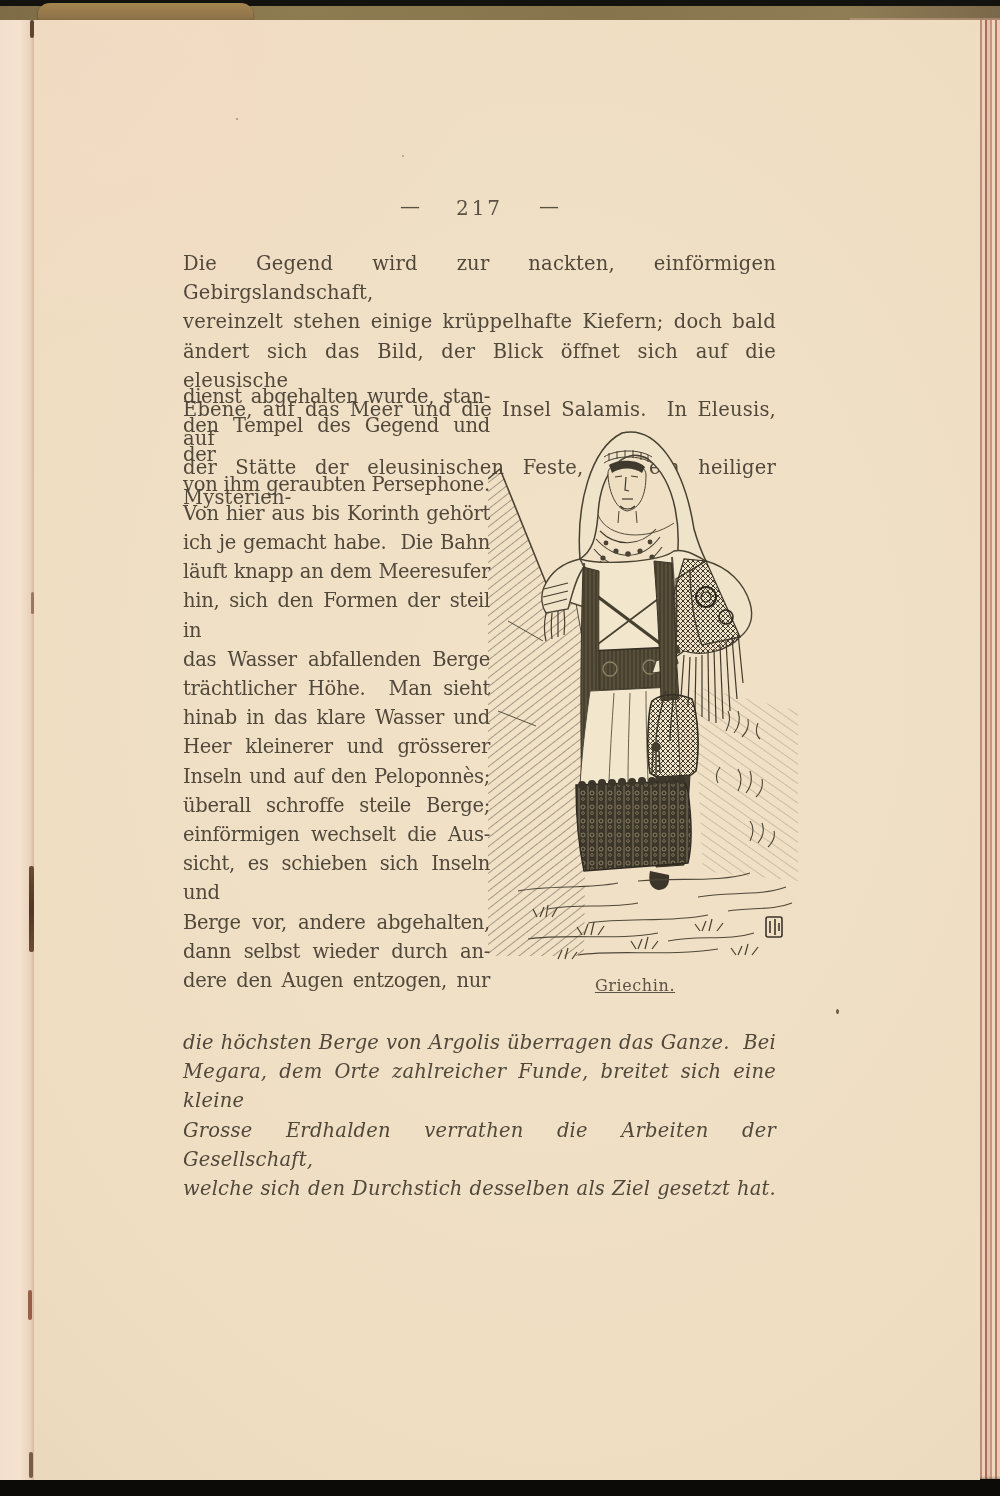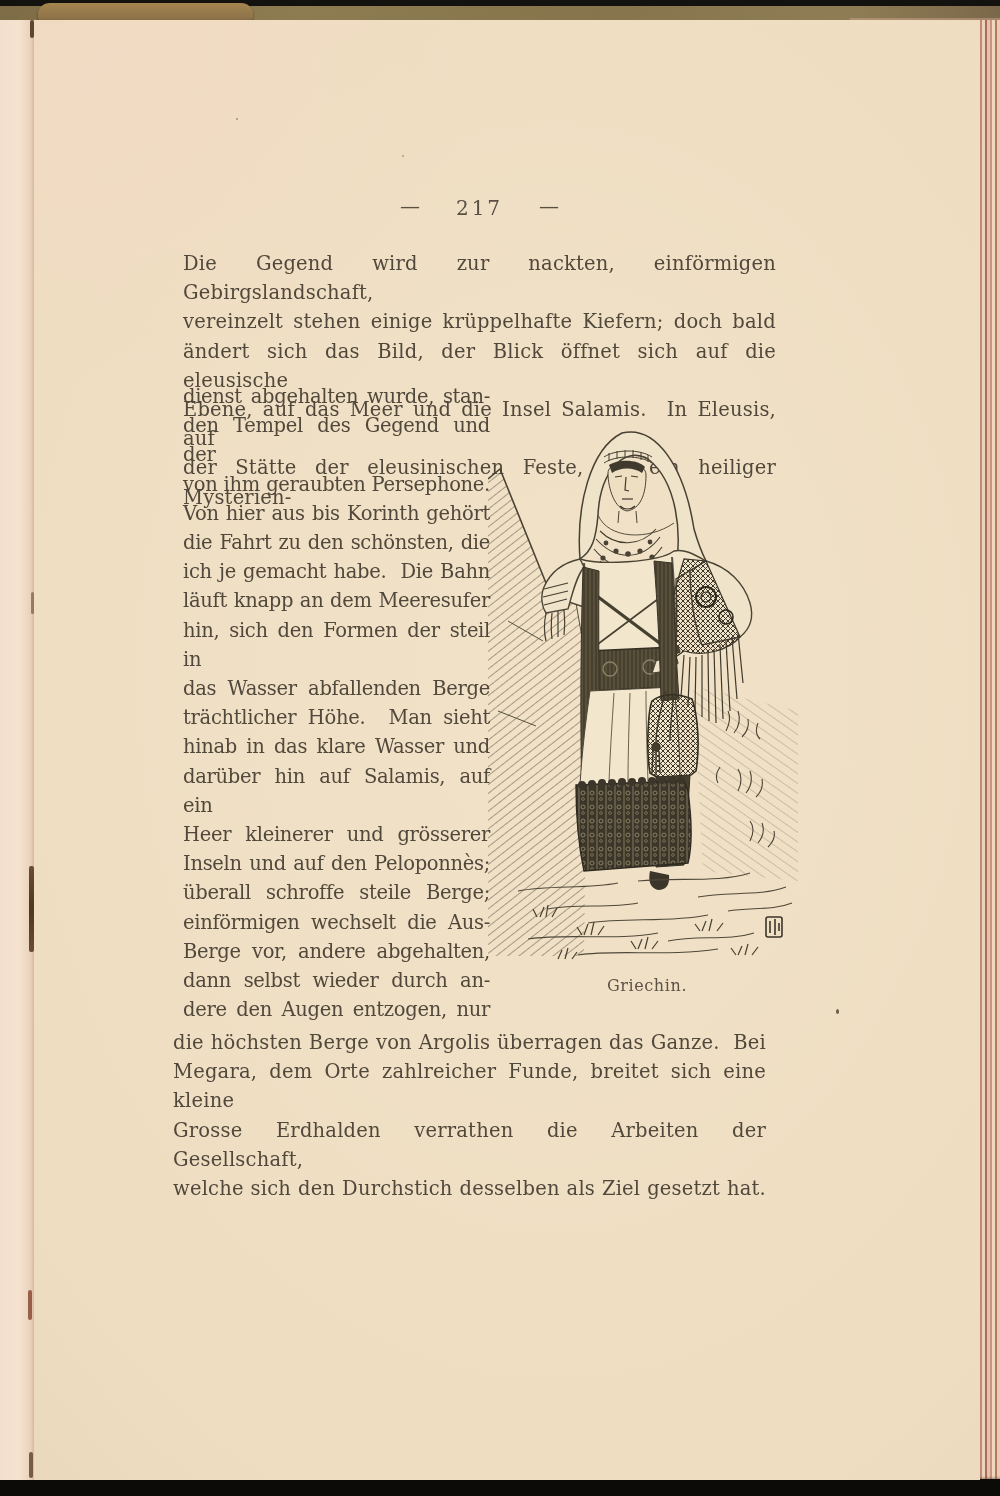--- a/index.html
+++ b/index.html
@@ -37,23 +37,23 @@
   
   .pagenum{position:absolute;left:183px;top:196px;width:593px;display:flex;justify-content:center;
     align-items:center;gap:36px;color:#5a5044;font-size:20px;}
   .pagenum .num{letter-spacing:3px;}
   .pagenum .rule{transform:translateY(-2px);}
   .textline{display:block;text-align:justify;text-align-last:justify;white-space:normal;
     color:#51483c;}
   .para{position:absolute;font-size:19.5px;line-height:29.2px;letter-spacing:.2px;}
   .para-top{left:183px;top:249px;width:593px;}
   .col-left{left:183px;top:382px;width:307px;letter-spacing:-.3px;}
-  .para-bottom{left:173px;top:1028px;width:593px;}
-  .caption{position:absolute;left:492px;top:976px;width:310px;text-align:center;
-    font-size:16px;color:#5c5246;letter-spacing:.6px;}
+  .para-bottom{left:183px;top:1028px;width:593px;font-style:italic;}
+  .caption{position:absolute;left:480px;top:976px;width:310px;text-align:center;
+    font-size:16px;color:#5c5246;letter-spacing:.6px;text-decoration:underline;}
   .illu{position:absolute;left:488px;top:411px;width:316px;height:558px;}
   .speck{position:absolute;background:#6b5c48;border-radius:50%;}
 </style>
 </head>
 <body>
 
 <div class="scan">
 
   <div class="edge-top"></div>
   <div class="edge-top-olive"></div>
@@ -85,32 +85,31 @@
     <span class="textline">ändert sich das Bild, der Blick öffnet sich auf die eleusische</span>
     <span class="textline">Ebene, auf das Meer und die Insel Salamis.&nbsp; In Eleusis, auf</span>
     <span class="textline">der Stätte der eleusinischen Feste, wo ein heiliger Mysterien-</span>
   </div>
 
   <div class="para col-left">
     <span class="textline">dienst abgehalten wurde, stan-</span>
     <span class="textline">den Tempel des Gegend und der</span>
     <span class="textline">von ihm geraubten Persephone.</span>
     <span class="textline">Von hier aus bis Korinth gehört</span>
-    <span class="textline">die Fahrt zu den schönsten, die</span>
     <span class="textline">ich je gemacht habe.&nbsp; Die Bahn</span>
     <span class="textline">läuft knapp an dem Meeresufer</span>
     <span class="textline">hin, sich den Formen der steil in</span>
     <span class="textline">das Wasser abfallenden Berge</span>
     <span class="textline">trächtlicher Höhe.&nbsp; Man sieht</span>
     <span class="textline">hinab in das klare Wasser und</span>
-    <span class="textline">darüber hin auf Salamis, auf ein</span>
     <span class="textline">Heer kleinerer und grösserer</span>
     <span class="textline">Inseln und auf den Peloponnès;</span>
     <span class="textline">überall schroffe steile Berge;</span>
     <span class="textline">einförmigen wechselt die Aus-</span>
+    <span class="textline">sicht, es schieben sich Inseln und</span>
     <span class="textline">Berge vor, andere abgehalten,</span>
     <span class="textline">dann selbst wieder durch an-</span>
     <span class="textline">dere den Augen entzogen, nur</span>
   </div>
 
   <div class="illu">
     <svg width="316" height="558" viewBox="0 0 316 558" xmlns="http://www.w3.org/2000/svg">
       <defs>
         <pattern id="hrock" width="7" height="7" patternUnits="userSpaceOnUse" patternTransform="rotate(52)">
           <rect width="7" height="7" fill="none"></rect>

